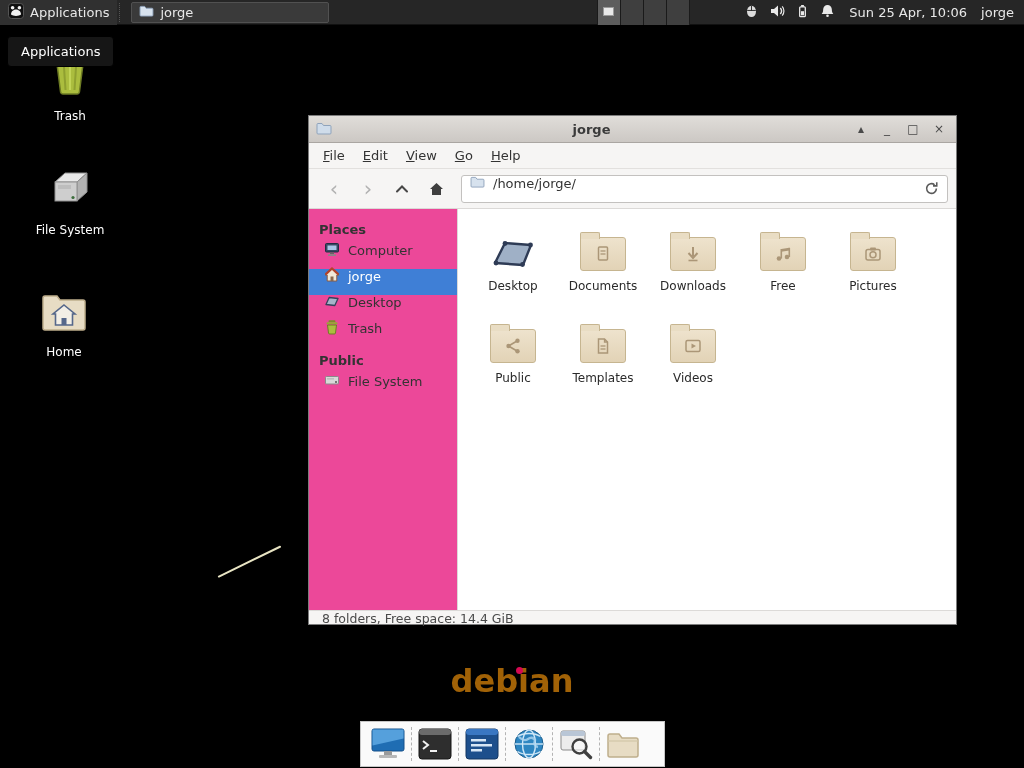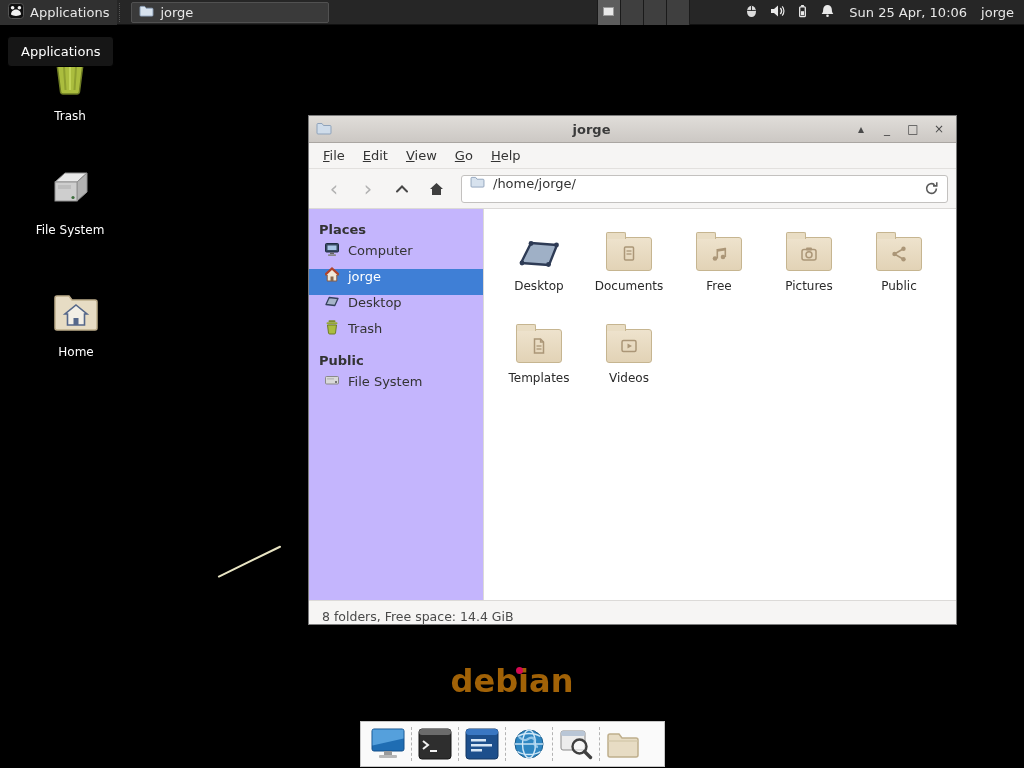--- a/index.html
+++ b/index.html
@@ -20,21 +20,21 @@
   .clock{margin-left:14px;white-space:nowrap}
   .panel-user{margin:0 10px 0 14px;white-space:nowrap}
   
   #tooltip{position:absolute;left:7px;top:36px;background:#161616;border:1px solid #000;border-radius:4px;
            color:#fff;font-size:13px;padding:7px 13px;z-index:50}
   
   .desk-icon{position:absolute;width:100px;display:flex;flex-direction:column;align-items:center;gap:9px;z-index:5}
   .desk-icon .dlabel{color:#fff;font-size:12px;text-shadow:1px 1px 2px #000;text-align:center}
   #dicon-trash{left:20px;top:52px}
   #dicon-fs{left:20px;top:168px}
-  #dicon-home{left:26px;top:290px}
+  #dicon-home{left:14px;top:290px}
   
   #artifact-line{position:absolute;left:218px;top:576px;width:70px;height:2px;background:#e9e5c4;
                  transform:rotate(-26deg);transform-origin:left center;z-index:4;border-radius:1px}
   
   #logo{position:absolute;left:0;top:662px;width:1024px;text-align:center;font-size:32px;font-weight:bold;
         color:#a16207;letter-spacing:0;z-index:3}
   #logo-dot{position:absolute;left:516px;top:667px;width:7px;height:7px;border-radius:50%;background:#d70a53;z-index:4}
   
   #win{position:absolute;left:308px;top:115px;width:649px;height:510px;background:#f5f5f5;border:1px solid #7c7c7c;
        box-shadow:0 10px 28px rgba(0,0,0,.55);display:flex;flex-direction:column;z-index:20}
@@ -47,34 +47,34 @@
   .menu-item{display:inline-block;padding:0 9px}
   .menu-item::first-letter{text-decoration:underline}
   .toolbar{height:40px;background:#f6f5f4;border-bottom:1px solid #dbd9d7;display:flex;align-items:center;
            padding:0 8px;flex:0 0 auto}
   .tool-btn{width:34px;height:30px;display:flex;align-items:center;justify-content:center;font-size:21px;color:#4a4a4a}
   .tool-btn.dim{color:#b2b2b2}
   .pathbar{flex:1;height:28px;margin-left:8px;background:#fff;border:1px solid #c3c1bf;border-radius:3px;
            display:flex;gap:8px;padding:0 8px;font-size:13px;color:#333}
   .pathbar .reload{margin-left:auto;display:flex;align-items:center}
   .win-body{flex:1;display:flex;min-height:0}
-  .sidebar{width:175px;background:#c4b5fd;border-right:1px solid #dcdad8;padding-top:7px;font-size:13px;color:#333;overflow:hidden}
+  .sidebar{width:149px;background:#ec4899;border-right:1px solid #dcdad8;padding-top:7px;font-size:13px;color:#333;overflow:hidden}
   .side-header{font-weight:bold;padding:6px 10px}
   .side-item{display:flex;align-items:center;gap:8px;height:26px;padding:0 10px 12px 15px}
   .side-item.selected{background:#3f7fd6;color:#fff}
   .main{flex:1;background:#fff;padding:12px 0 0 10px;display:flex;flex-wrap:wrap;align-content:flex-start}
   .file{width:90px;height:92px;display:flex;flex-direction:column;align-items:center;padding-top:4px}
   .ficon{height:46px;display:flex;align-items:flex-end;justify-content:center}
   .flabel{font-size:12px;color:#2a2a2a;margin-top:8px;white-space:nowrap}
   .folder{width:46px;height:34px;background:linear-gradient(#eee3cd,#e2d3b6);border:1px solid #c6b590;
           border-radius:2px 3px 3px 3px;position:relative}
   .folder::before{content:"";position:absolute;left:-1px;top:-6px;width:18px;height:6px;background:#e9ddc4;
           border:1px solid #c6b590;border-bottom:none;border-radius:2px 2px 0 0}
   .emblem{position:absolute;inset:0;display:flex;align-items:center;justify-content:center}
-  .statusbar{height:24px;background:#f6f5f4;border-top:1px solid #dcdad8;display:flex;align-items:flex-end;
+  .statusbar{height:14px;background:#f6f5f4;border-top:1px solid #dcdad8;display:flex;align-items:flex-start;
              padding:0 13px;font-size:12.5px;color:#4a4a4a;flex:0 0 auto}
   
   #dock{position:absolute;left:360px;top:721px;width:305px;height:46px;background:#fafafa;border:1px solid #c6c6c6;
         display:flex;align-items:center;padding:0 5px;z-index:10}
   .dock-icon{width:44px;height:40px;display:flex;align-items:center;justify-content:center}
   .dock-sep{width:0;height:34px;border-left:1px dashed #b3b3b3;margin:0 1px}
 </style>
 </head>
 <body>
 
@@ -314,20 +314,34 @@
                   <rect x="5.5" y="3" width="9" height="13" rx="1" fill="none" stroke="#ab9677" stroke-width="1.5"></rect>
                   <line x1="7.5" y1="7" x2="12.5" y2="7" stroke="#ab9677" stroke-width="1.3"></line>
                   <line x1="7.5" y1="10" x2="12.5" y2="10" stroke="#ab9677" stroke-width="1.3"></line>
                 </svg>
               </span>
             </div>
         </div>
         <div class="flabel">Documents</div>
       </div>
 
+      <div class="file">
+        <div class="ficon">
+          <div class="folder">
+              <span class="emblem">
+                <svg width="20" height="20" viewBox="0 0 20 20">
+                  <line x1="10" y1="3" x2="10" y2="12.5" stroke="#ab9677" stroke-width="2"></line>
+                  <path d="M5.5 9 L10 14 L14.5 9" fill="none" stroke="#ab9677" stroke-width="2"></path>
+                  <line x1="5.5" y1="16.5" x2="14.5" y2="16.5" stroke="#ab9677" stroke-width="1.6"></line>
+                </svg>
+              </span>
+            </div>
+        </div>
+        <div class="flabel">Downloads</div>
+      </div>
 
       <div class="file">
         <div class="ficon">
           <div class="folder">
               <span class="emblem">
                 <svg width="20" height="20" viewBox="0 0 20 20">
                   <circle cx="6" cy="14.5" r="2.3" fill="#ab9677"></circle>
                   <circle cx="14" cy="13" r="2.3" fill="#ab9677"></circle>
                   <line x1="8.3" y1="14.5" x2="8.3" y2="5" stroke="#ab9677" stroke-width="1.6"></line>
                   <line x1="16.3" y1="13" x2="16.3" y2="3.8" stroke="#ab9677" stroke-width="1.6"></line>

